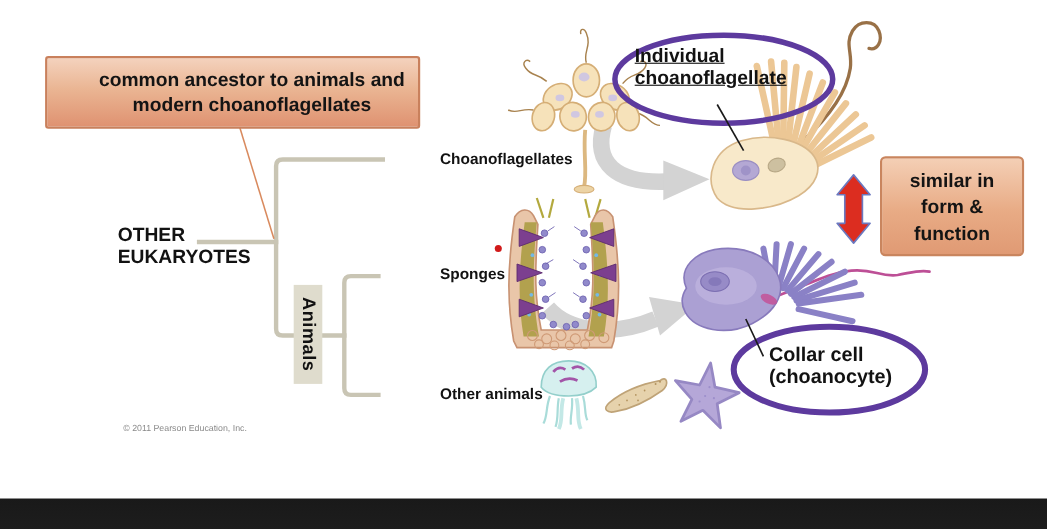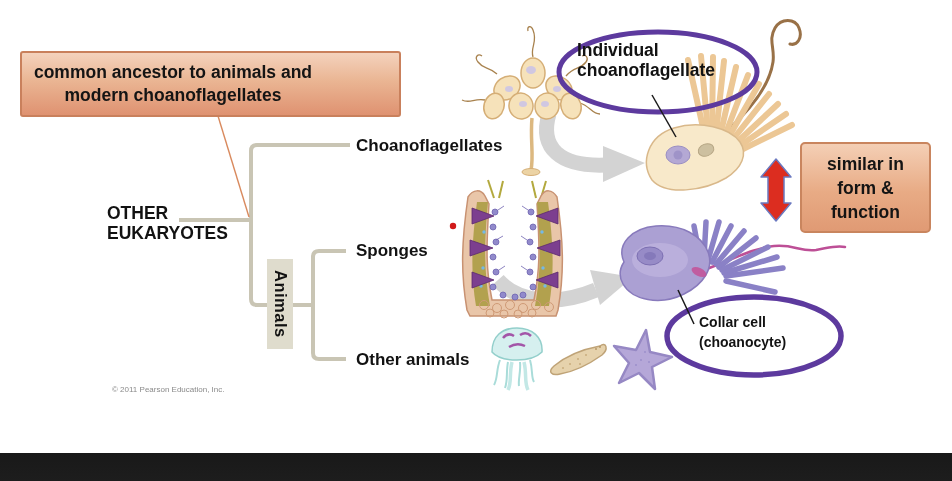--- a/index.html
+++ b/index.html
@@ -1,44 +1,44 @@
 <!DOCTYPE html>
 <html><head>
 <meta charset="utf-8">
 <style>
   html,body{margin:0;padding:0;background:#ffffff;}
   body{width:952px;height:481px;overflow:hidden;font-family:"Liberation Sans",sans-serif;}
   .stage{position:relative;width:952px;height:453px;background:#ffffff;}
   .art{position:absolute;left:0;top:0;z-index:1;}
   .lbl{position:absolute;z-index:2;color:#121212;font-weight:bold;}
   .callout-box{
-    position:absolute;left:20px;top:51px;width:381px;height:66px;z-index:2;
+    position:absolute;left:41px;top:51px;width:341px;height:66px;z-index:2;
     border:2px solid #c9805c;border-radius:3px;
     background:linear-gradient(180deg,#f4d2bd 0%,#eab593 45%,#df9271 100%);
-    display:flex;align-items:center;justify-content:flex-start;
+    display:flex;align-items:center;justify-content:flex-end;
     box-sizing:border-box;
   }
   .callout-box .txt{width:302px;text-align:center;font-weight:bold;font-size:17.5px;line-height:23px;color:#141414;}
   .similar-box{
     position:absolute;left:800px;top:142px;width:131px;height:91px;z-index:2;
     border:2.5px solid #c9855e;border-radius:5px;
     background:linear-gradient(180deg,#f4cfb5 0%,#e8ab85 55%,#e09a74 100%);
     display:flex;align-items:center;justify-content:center;
     box-sizing:border-box;
   }
   .similar-box .txt{width:104px;text-align:center;font-weight:bold;font-size:17.5px;line-height:24px;color:#141414;}
   .root-label{left:107px;top:203px;width:138px;font-size:17.5px;line-height:20px;}
-  .branch-label{font-size:17px;white-space:nowrap;}
+  .branch-label{font-size:14px;white-space:nowrap;margin-left:44px;}
   .clade-box{
     position:absolute;left:267px;top:259px;width:26px;height:90px;z-index:2;
     background:#dfdccd;display:flex;align-items:center;justify-content:center;
   }
   .clade-box .txt{writing-mode:vertical-rl;font-weight:bold;font-size:16.5px;letter-spacing:.5px;color:#111;}
-  .individual-label{left:577px;top:40px;width:176px;font-size:17.5px;line-height:20px;}
-  .collar-label{left:699px;top:312px;width:132px;font-size:14px;line-height:20px;}
+  .individual-label{left:577px;top:40px;width:176px;font-size:17.5px;line-height:20px;text-decoration:underline;}
+  .collar-label{left:699px;top:312px;width:132px;font-size:18px;line-height:20px;}
   .copyright{position:absolute;left:112px;top:385px;z-index:2;font-size:8px;color:#8a8a8a;font-weight:normal;text-align:center;}
   .bottom-bar{width:952px;height:28px;background:linear-gradient(180deg,#191919 0%,#1d1d1d 100%);}
 </style>
 </head>
 <body>
 
 <div class="stage">
 
   <svg class="art" width="952" height="453" viewBox="0 0 952 453">
 

